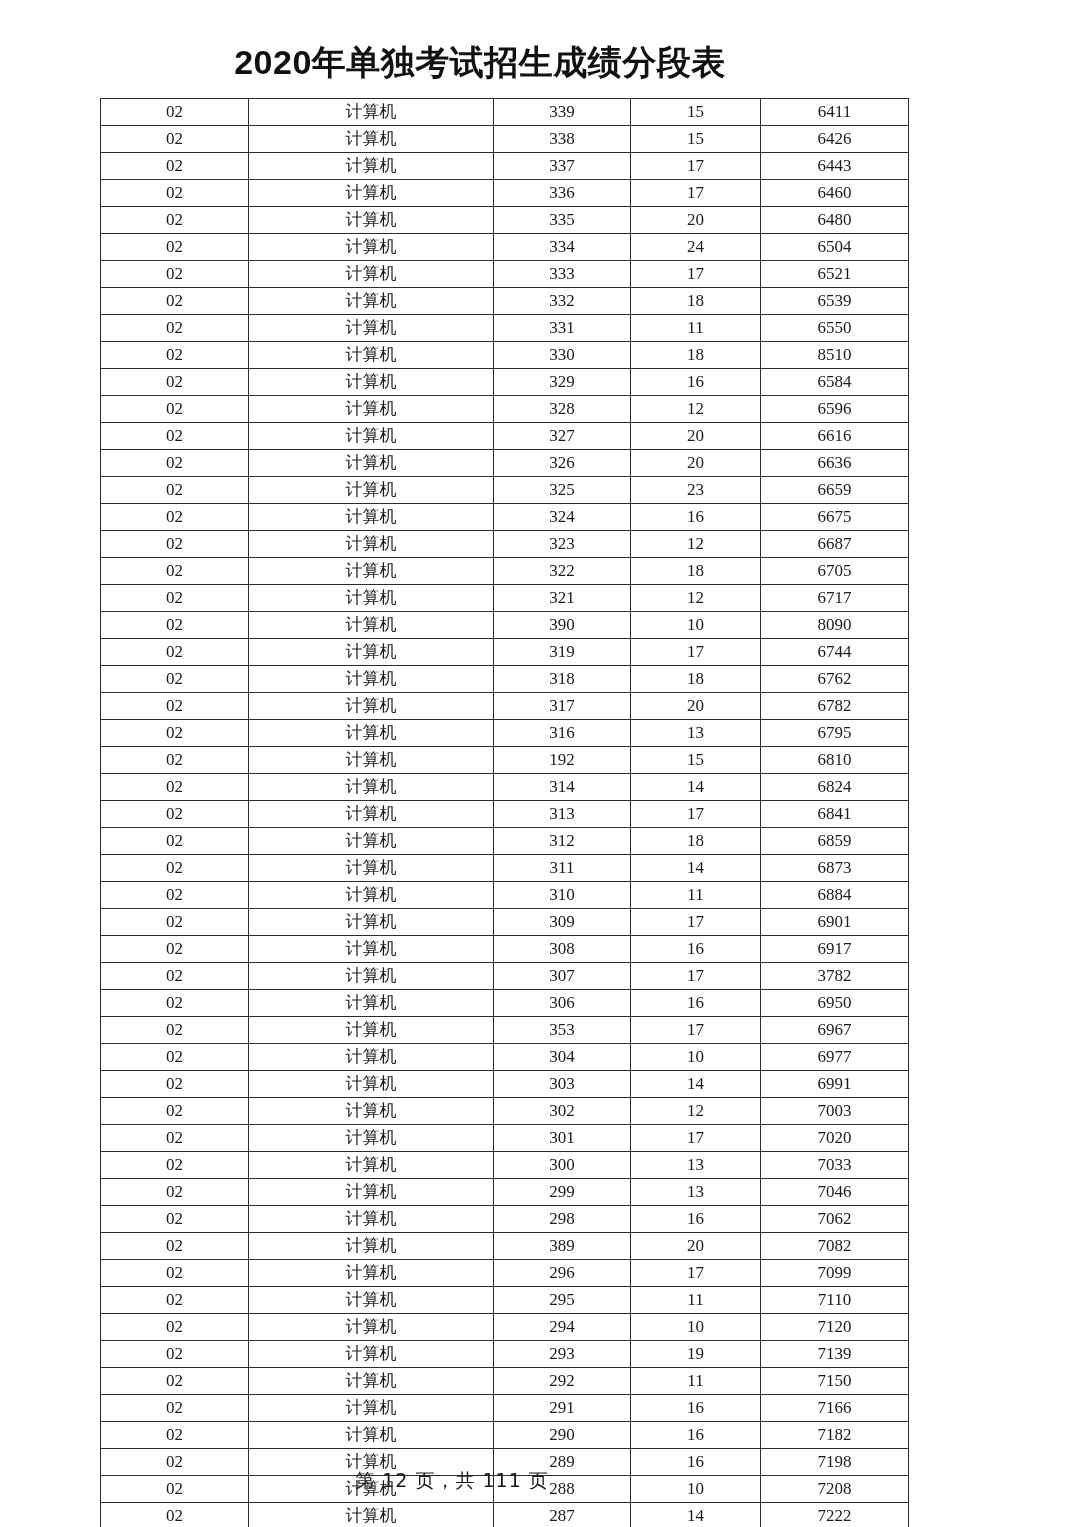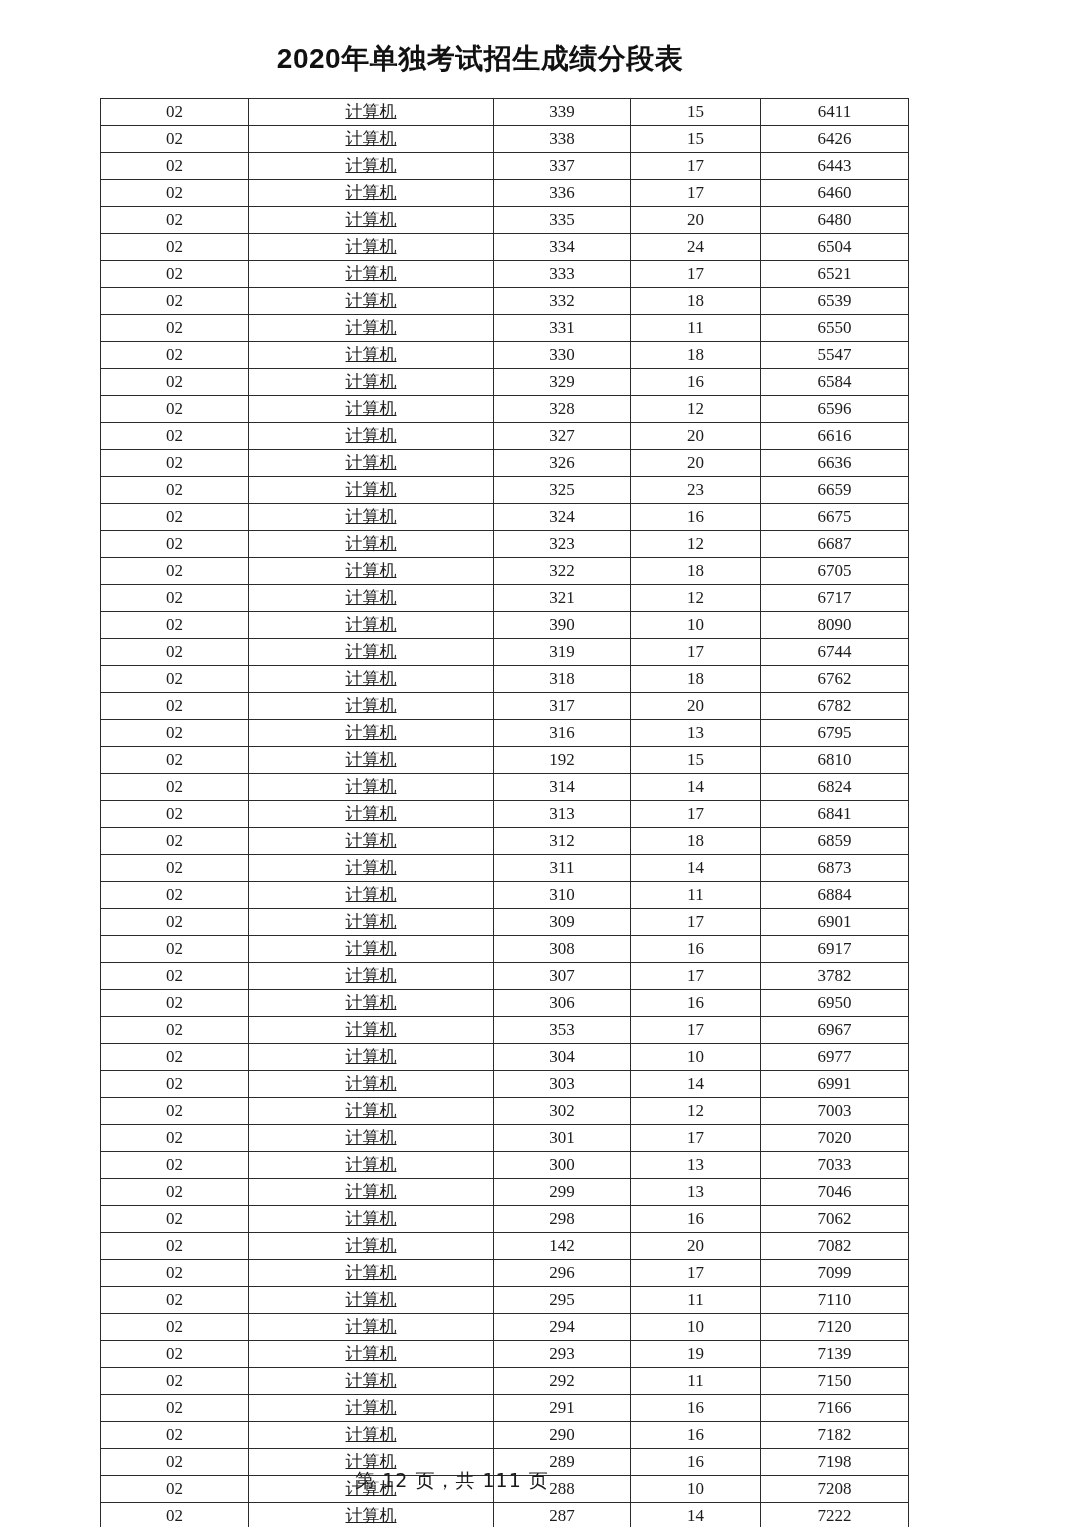--- a/index.html
+++ b/index.html
@@ -23,21 +23,21 @@
     box-sizing: border-box;
   }
 
   .doc-title {
     position: absolute;
     top: 40px;
     left: 0;
     width: 960px;
     text-align: center;
     font-family: "Liberation Sans", "DejaVu Sans", sans-serif;
-    font-size: 28px;
+    font-size: 34px;
     font-weight: bold;
     letter-spacing: 0.5px;
     color: #111111;
     white-space: nowrap;
   }
 
   .table-wrap {
     position: absolute;
     top: 98px;
     left: 100px;
@@ -67,21 +67,20 @@
   
   col.c-code  { width: 148px; }
   col.c-major { width: 245px; }
   col.c-score { width: 137px; }
   col.c-count { width: 130px; }
   col.c-cum   { width: 148px; }
 
   td.cell-major {
     font-family: "DejaVu Sans", "Liberation Sans", sans-serif;
     font-size: 16px;
-    text-decoration: underline;
   }
 
   .page-footer {
     position: absolute;
     top: 1468px;
     left: 0;
     width: 904px;
     text-align: center;
     font-size: 19px;
     font-family: "DejaVu Sans", "Liberation Sans", sans-serif;
@@ -168,21 +167,21 @@
             <td class="cell-major">计算机</td>
             <td class="cell-score">331</td>
             <td class="cell-count">11</td>
             <td class="cell-cumulative">6550</td>
           </tr>
           <tr>
             <td class="cell-code">02</td>
             <td class="cell-major">计算机</td>
             <td class="cell-score">330</td>
             <td class="cell-count">18</td>
-            <td class="cell-cumulative">5547</td>
+            <td class="cell-cumulative">8510</td>
           </tr>
           <tr>
             <td class="cell-code">02</td>
             <td class="cell-major">计算机</td>
             <td class="cell-score">329</td>
             <td class="cell-count">16</td>
             <td class="cell-cumulative">6584</td>
           </tr>
           <tr>
             <td class="cell-code">02</td>
@@ -397,21 +396,21 @@
           <tr>
             <td class="cell-code">02</td>
             <td class="cell-major">计算机</td>
             <td class="cell-score">298</td>
             <td class="cell-count">16</td>
             <td class="cell-cumulative">7062</td>
           </tr>
           <tr>
             <td class="cell-code">02</td>
             <td class="cell-major">计算机</td>
-            <td class="cell-score">142</td>
+            <td class="cell-score">389</td>
             <td class="cell-count">20</td>
             <td class="cell-cumulative">7082</td>
           </tr>
           <tr>
             <td class="cell-code">02</td>
             <td class="cell-major">计算机</td>
             <td class="cell-score">296</td>
             <td class="cell-count">17</td>
             <td class="cell-cumulative">7099</td>
           </tr>

